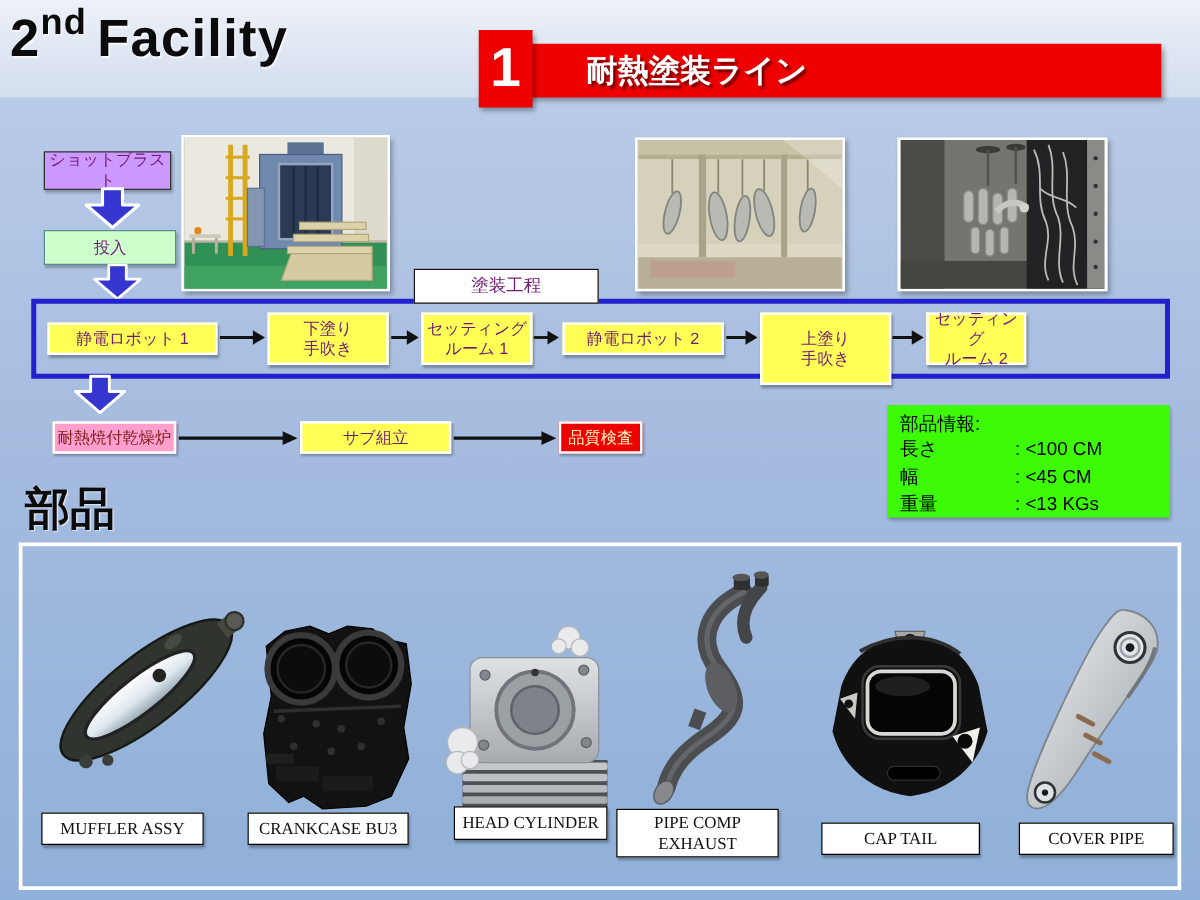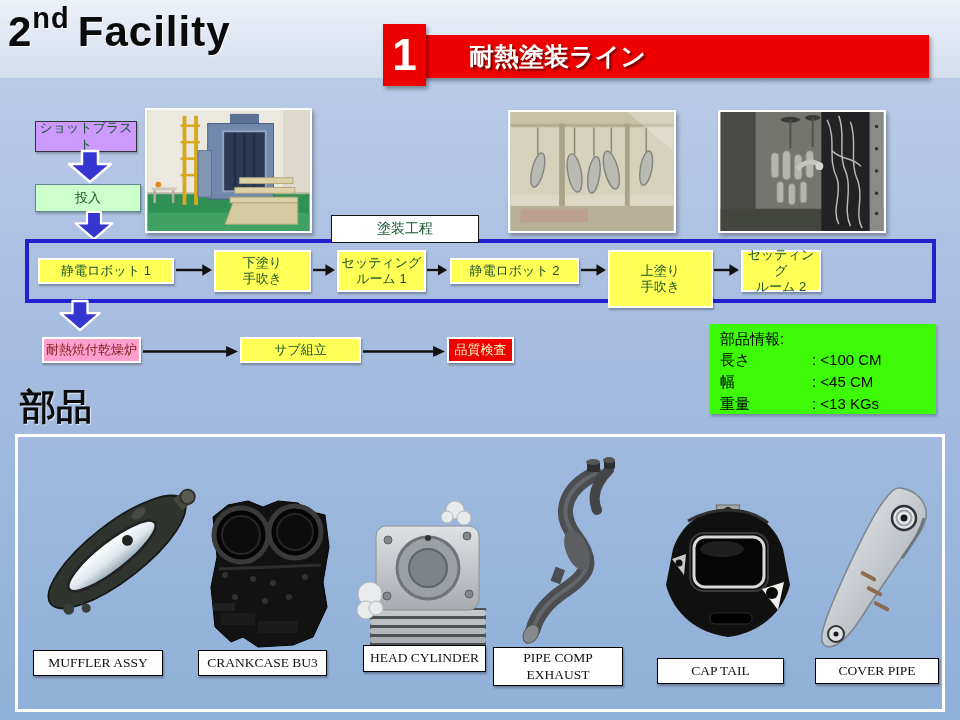--- a/index.html
+++ b/index.html
@@ -13,21 +13,21 @@
   .title sup{font-size:29px;vertical-align:18px;}
   .title .t2{margin-left:8px;}
   .banner-num{left:383px;top:24px;width:43px;height:62px;background:#ee0000;z-index:3;
               color:#fff;font-weight:bold;font-size:44px;display:flex;align-items:center;justify-content:center;
               box-shadow:2px 3px 4px rgba(0,0,0,.35);}
   .banner-bar{left:383px;top:35px;width:518px;height:43px;background:#ee0000;z-index:2;
               box-shadow:2px 3px 4px rgba(0,0,0,.35);margin-left:28px;}
   .banner-label{position:absolute;left:58px;top:0;height:43px;display:flex;align-items:center;
               color:#fff;font-weight:bold;font-size:25px;text-shadow:2px 2px 2px rgba(0,0,0,.55);}
   .flowbox{display:flex;align-items:center;justify-content:center;text-align:center;
-           font-size:13px;color:#14532d;line-height:1.25;white-space:pre-line;}
+           font-size:13px;color:#701a75;line-height:1.25;white-space:pre-line;}
   .shot{background:#cc99ff;border:1px solid #333;box-shadow:1px 2px 2px rgba(0,0,0,.25);}
   .inp{background:#ccffcc;border:1px solid #5b8a8a;box-shadow:1px 2px 2px rgba(0,0,0,.25);}
   .ybox{background:#ffff55;border:2px solid #fff;box-shadow:1px 2px 2px rgba(0,0,0,.3);}
   .pbox{background:#ff9fce;border:2px solid #fff;color:#7f1d1d;box-shadow:1px 2px 2px rgba(0,0,0,.3);}
   .rbox{background:#ee0000;border:2px solid #fff;color:#fef9c3;box-shadow:1px 2px 2px rgba(0,0,0,.3);}
   .wbox{background:#fff;border:1px solid #111;z-index:4;font-size:14px;}
   .bluerect{border:4px solid #2121cd;background:transparent;}
   .photo{border:2px solid #fff;box-shadow:2px 3px 4px rgba(0,0,0,.3);overflow:hidden;background:#ccc;}
   .photo svg{display:block;}
   .infobox{background:#3dfb07;padding:6px 10px;font-size:15px;color:#000;box-shadow:1px 2px 3px rgba(0,0,0,.3);}

